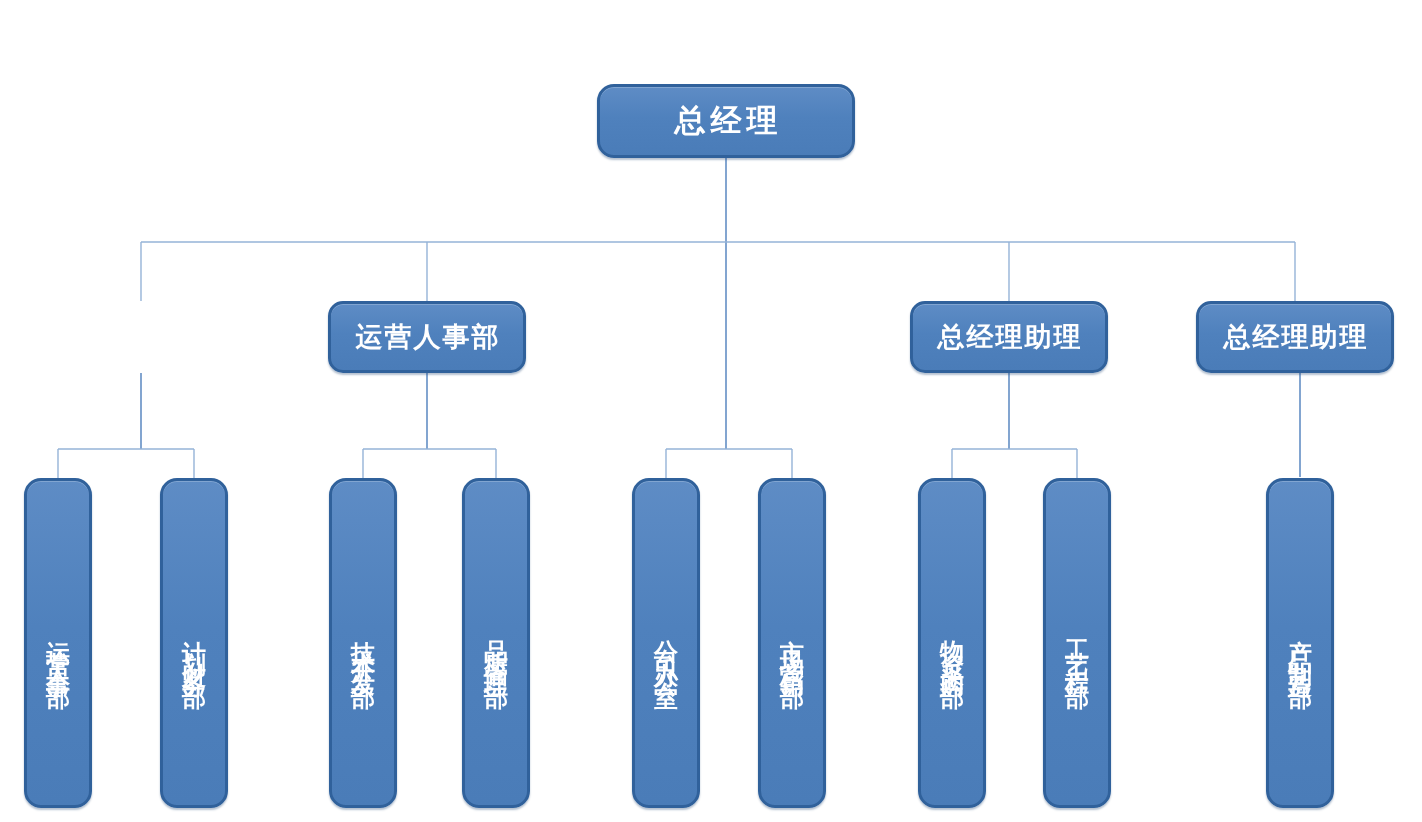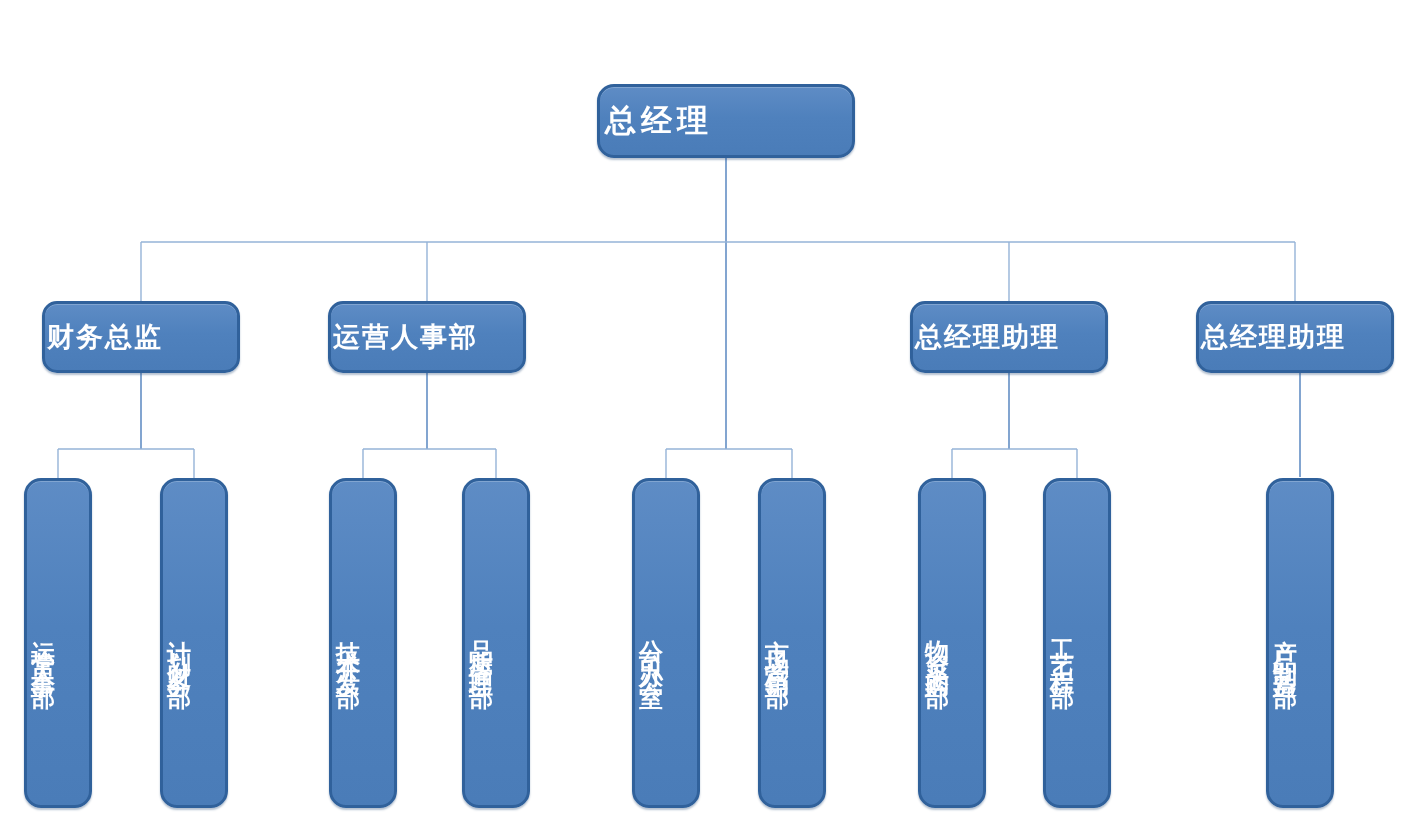--- a/index.html
+++ b/index.html
@@ -15,21 +15,21 @@
   .connectors {
     position: absolute;
     left: 0; top: 0;
     width: 1422px;
     height: 822px;
   }
   .node {
     position: absolute;
     display: flex;
     align-items: center;
-    justify-content: flex-start;
+    justify-content: center;
     background: linear-gradient(180deg, #5e8cc5 0%, #4f81bd 45%, #4a7cb8 100%);
     border: 3px solid #30619b;
     color: #ffffff;
     font-weight: bold;
     box-shadow: inset 0 1px 0 rgba(255,255,255,0.22), 0 2px 2px rgba(44,76,120,0.35);
   }
   .node-root {
     border-radius: 17px;
     font-size: 31px;
     letter-spacing: 5px;
@@ -89,23 +89,20 @@
       <line x1="952" y1="449" x2="1077" y2="449"></line>
       <line x1="952" y1="449" x2="952" y2="478"></line>
       <line x1="1077" y1="449" x2="1077" y2="478"></line>
     </g>
   </svg>
 
   <div class="node node-root" style="left:597px; top:84px; width:258px; height:74px;">
     <span>总经理</span>
   </div>
 
-  <div class="node node-l2" style="left:42px; top:301px; width:198px; height:72px;">
-    <span>财务总监</span>
-  </div>
   <div class="node node-l2" style="left:328px; top:301px; width:198px; height:72px;">
     <span>运营人事部</span>
   </div>
   <div class="node node-l2" style="left:910px; top:301px; width:198px; height:72px;">
     <span>总经理助理</span>
   </div>
   <div class="node node-l2" style="left:1196px; top:301px; width:198px; height:72px;">
     <span>总经理助理</span>
   </div>
 

